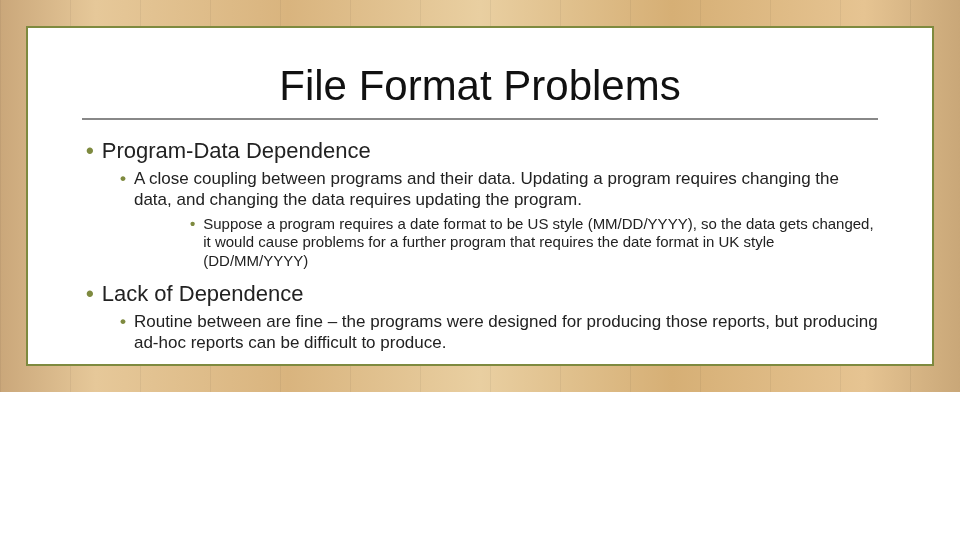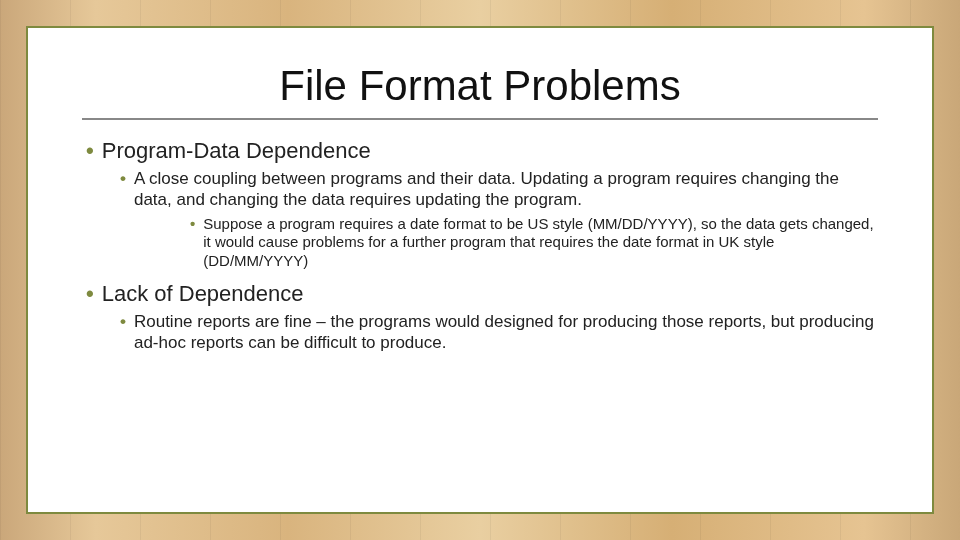--- a/index.html
+++ b/index.html
@@ -5,21 +5,21 @@
   html, body {
     margin: 0;
     padding: 0;
     width: 960px;
     height: 540px;
     overflow: hidden;
     font-family: Arial, Helvetica, sans-serif;
   }
   .slide-bg {
     width: 960px;
-    height: 540px;
+    height: 392px;
     background:
       repeating-linear-gradient(
         90deg,
         rgba(0,0,0,0.05) 0px,
         rgba(0,0,0,0.05) 1px,
         transparent 1px,
         transparent 70px
       ),
       linear-gradient(
         90deg,
@@ -129,21 +129,21 @@
 
       <li class="lvl1">
         <div class="li-wrap">
           <span class="bullet">•</span>
           <span class="txt">Lack of Dependence</span>
         </div>
         <ul>
           <li class="lvl2">
             <div class="li-wrap">
               <span class="bullet">•</span>
-              <span class="txt">Routine reports are fine – the programs would designed for producing those reports, but producing ad-hoc reports can be difficult to produce.</span>
+              <span class="txt">Routine between are fine – the programs were designed for producing those reports, but producing ad-hoc reports can be difficult to produce.</span>
             </div>
           </li>
         </ul>
       </li>
 
     </ul>
   </div>
 </div>
 
 </body></html>

